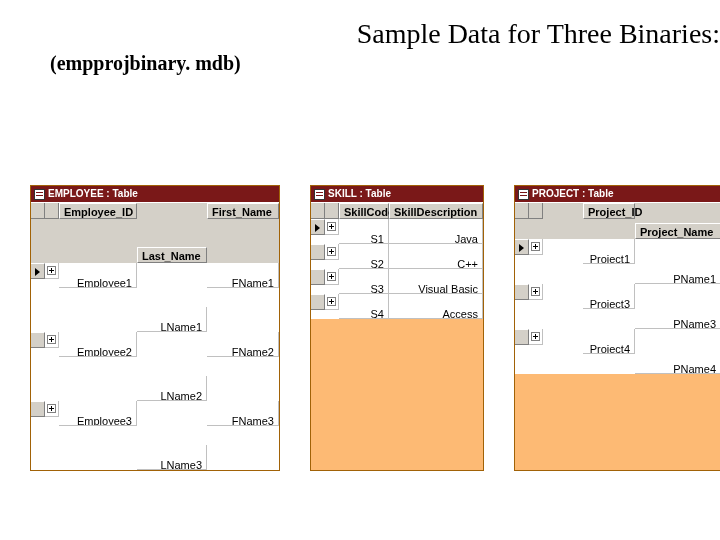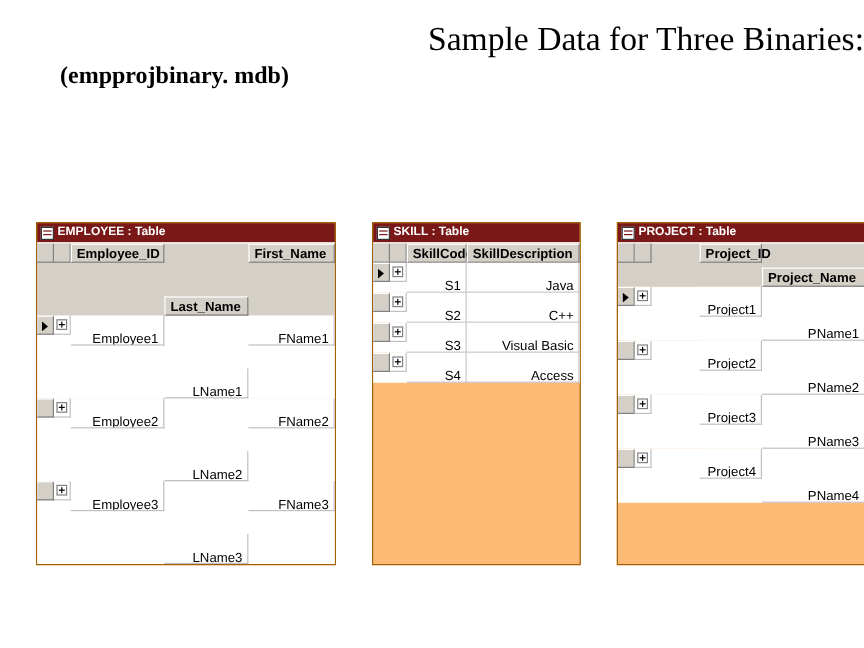--- a/index.html
+++ b/index.html
@@ -287,28 +287,20 @@
           <span class="plus"></span>
         </div>
       <div class="data-cell c1">Project1</div>
       <div class="data-cell c2">PName1</div>
     </div>
     <div class="data-row">
       <div class="record-selector"></div>
       <div class="expand-cell">
           <span class="plus"></span>
         </div>
-      <div class="data-cell c1">Project2</div>
-      <div class="data-cell c2">PName2</div>
-    </div>
-    <div class="data-row">
-      <div class="record-selector"></div>
-      <div class="expand-cell">
-          <span class="plus"></span>
-        </div>
       <div class="data-cell c1">Project3</div>
       <div class="data-cell c2">PName3</div>
     </div>
     <div class="data-row">
       <div class="record-selector"></div>
       <div class="expand-cell">
           <span class="plus"></span>
         </div>
       <div class="data-cell c1">Project4</div>
       <div class="data-cell c2">PName4</div>

